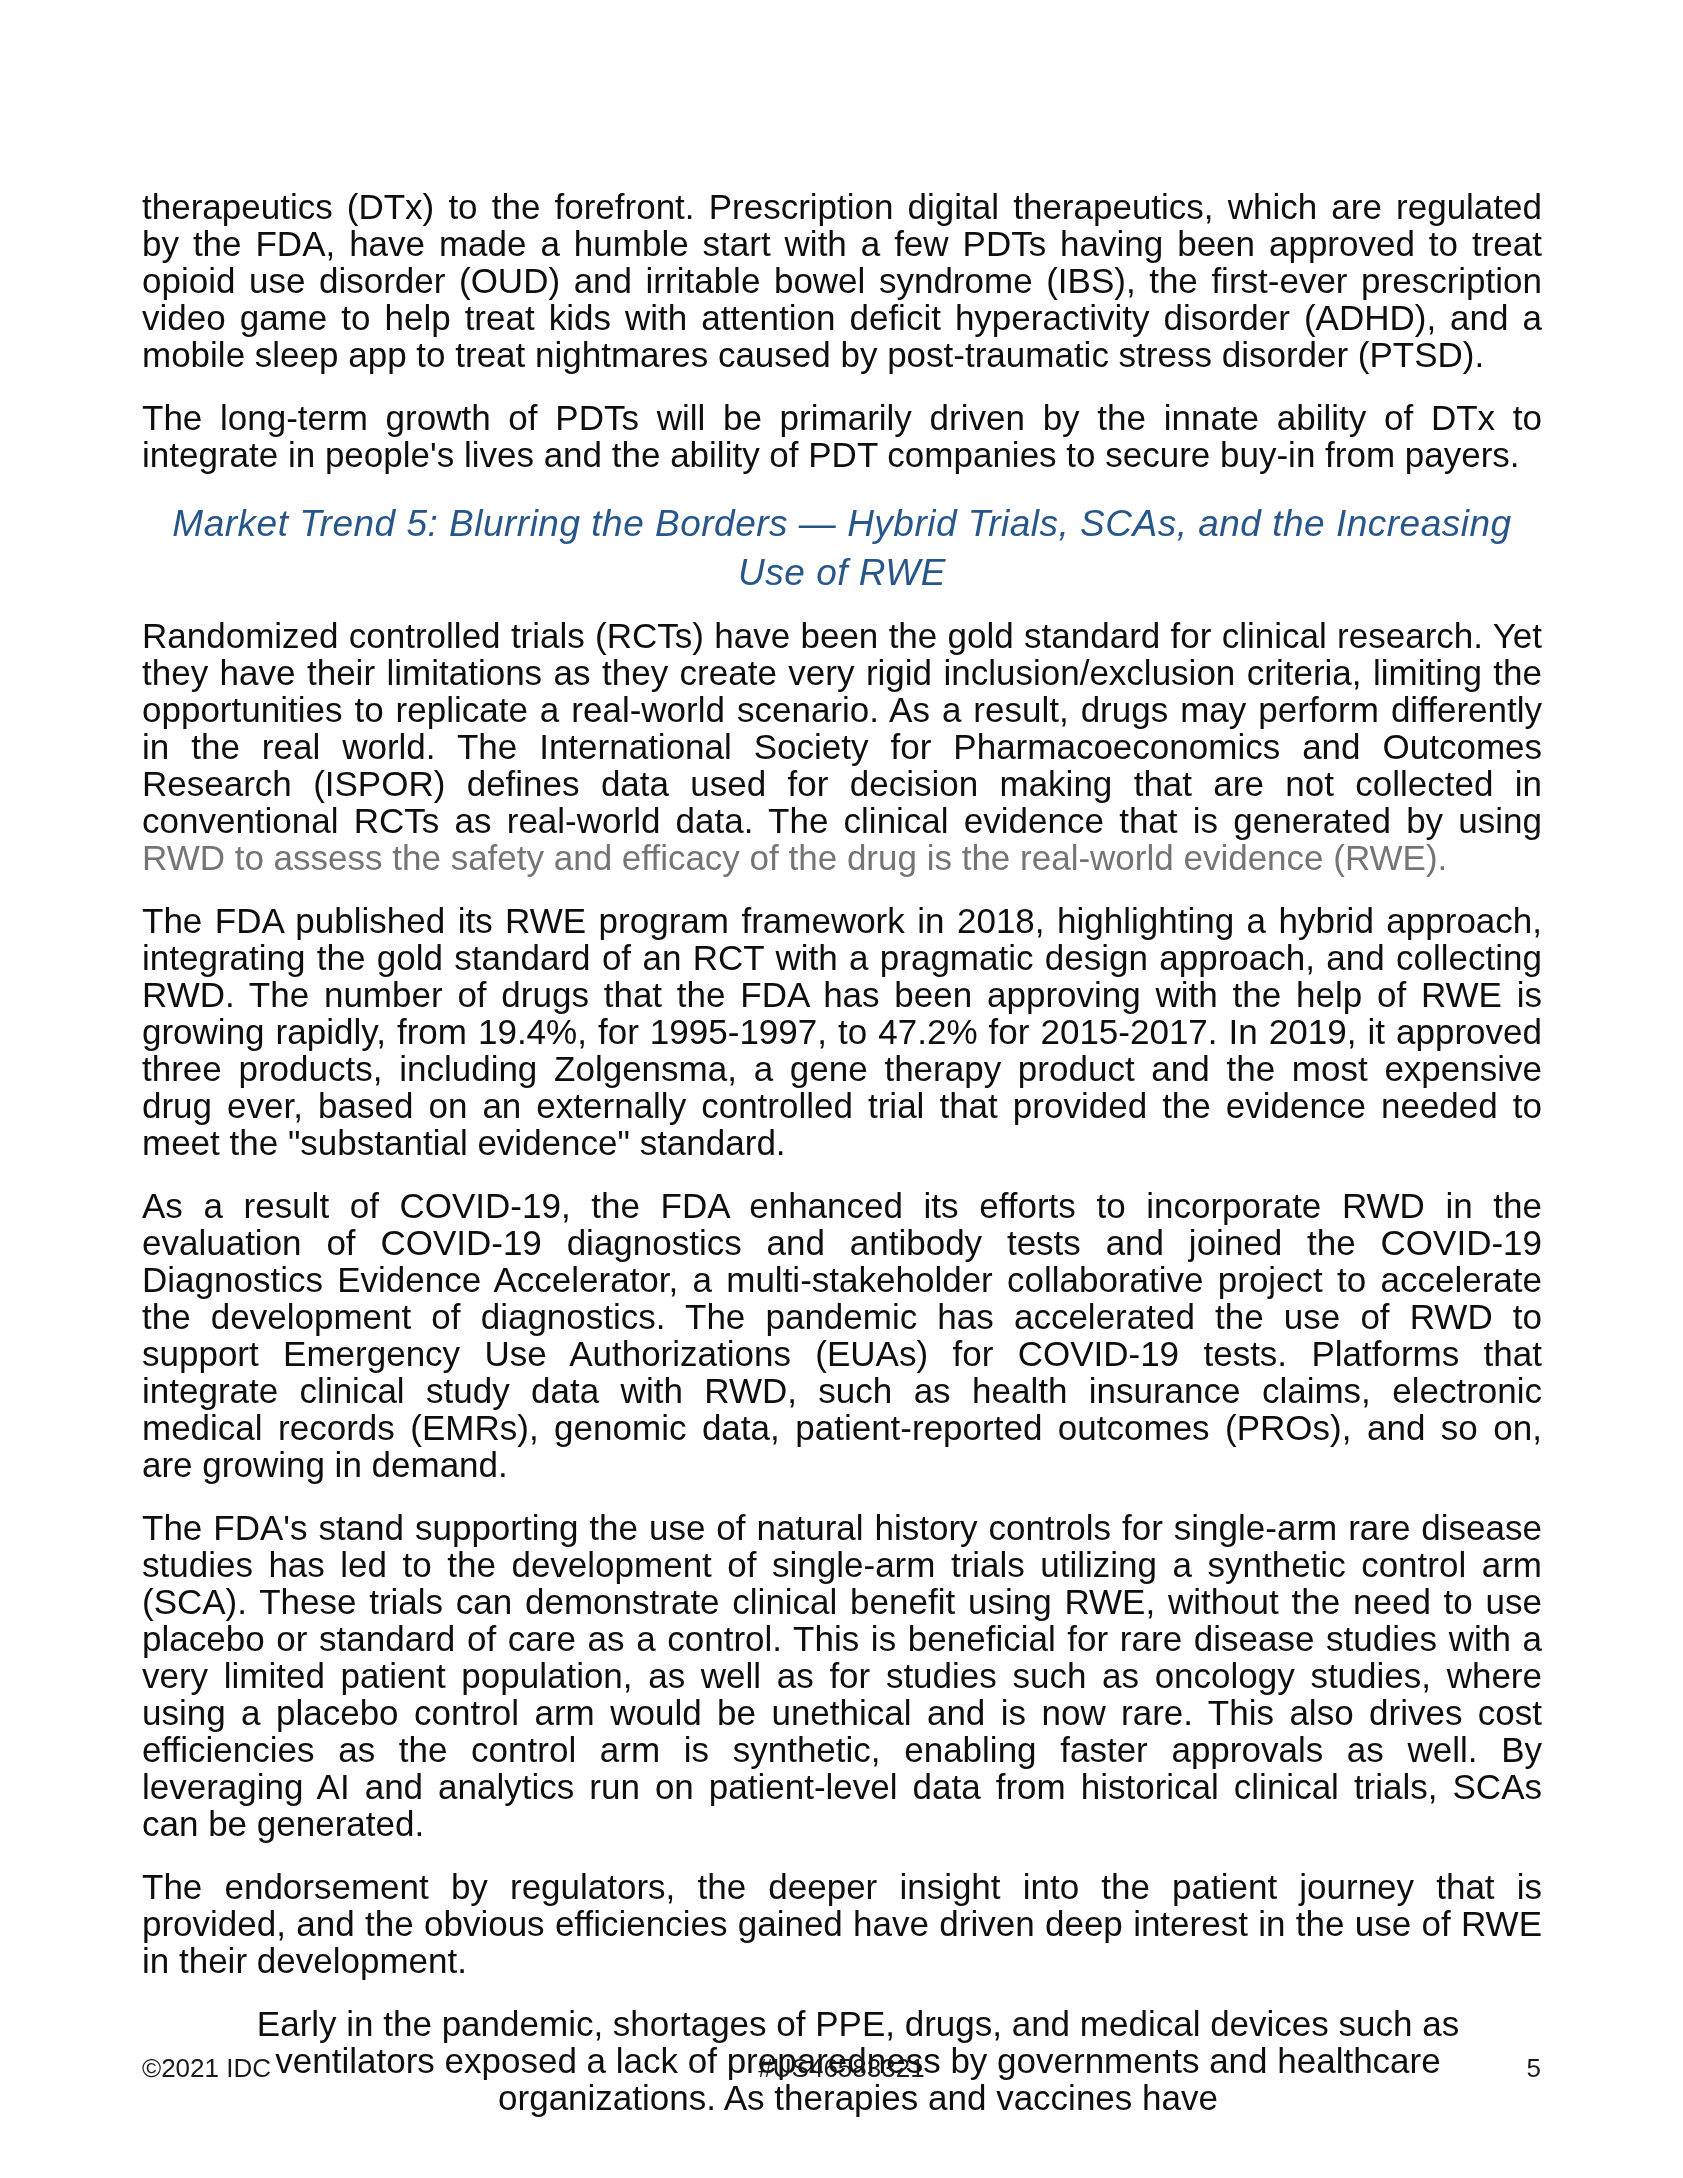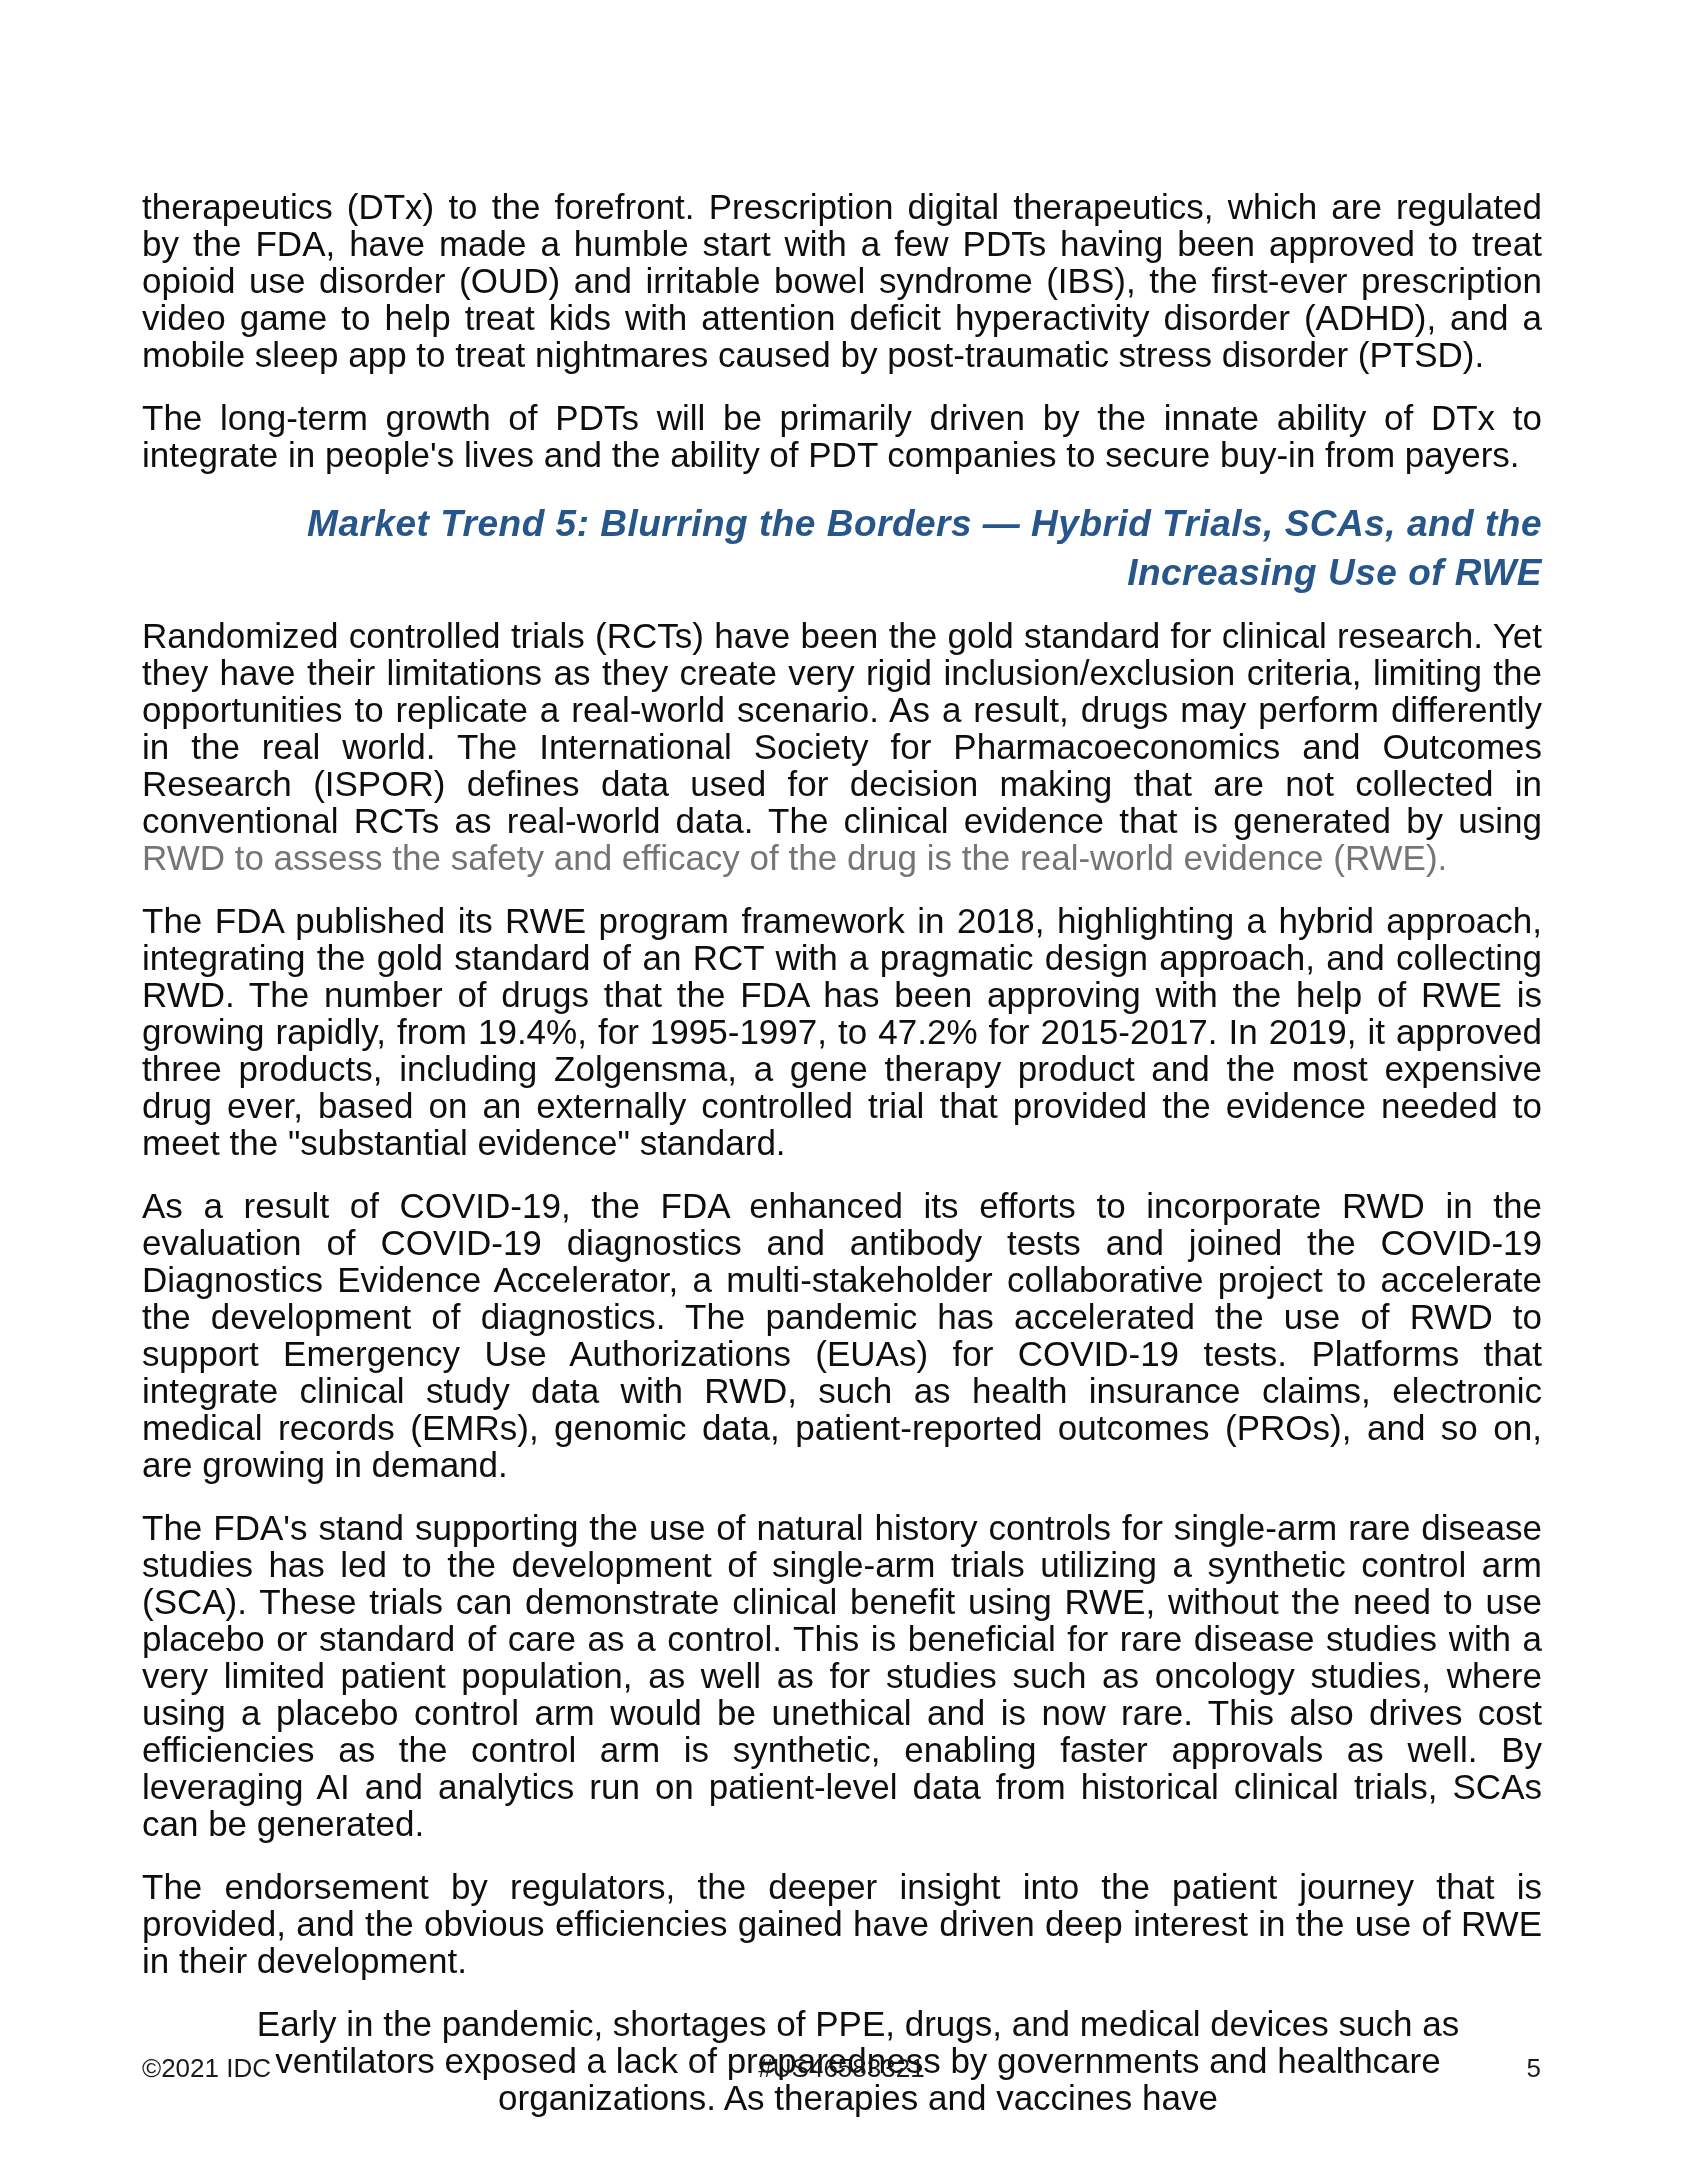--- a/index.html
+++ b/index.html
@@ -30,25 +30,25 @@
     color: #0e0e0e;
   }
   .content p.ragged {
     text-align: center;
     margin-left: 32px;
   }
   .content h2 {
     margin: 16px 0 20px 0;
     font-size: 37px;
     line-height: 49px;
-    font-weight: bold;
+    font-weight: normal;
     font-style: italic;
     color: #27568B;
     letter-spacing: 0.5px;
-    text-align: right;
+    text-align: center;
   }
   .muted {
     color: #757575;
   }
   .footer {
     position: absolute;
     left: 142px;
     right: 142px;
     top: 2051px;
     height: 34px;

